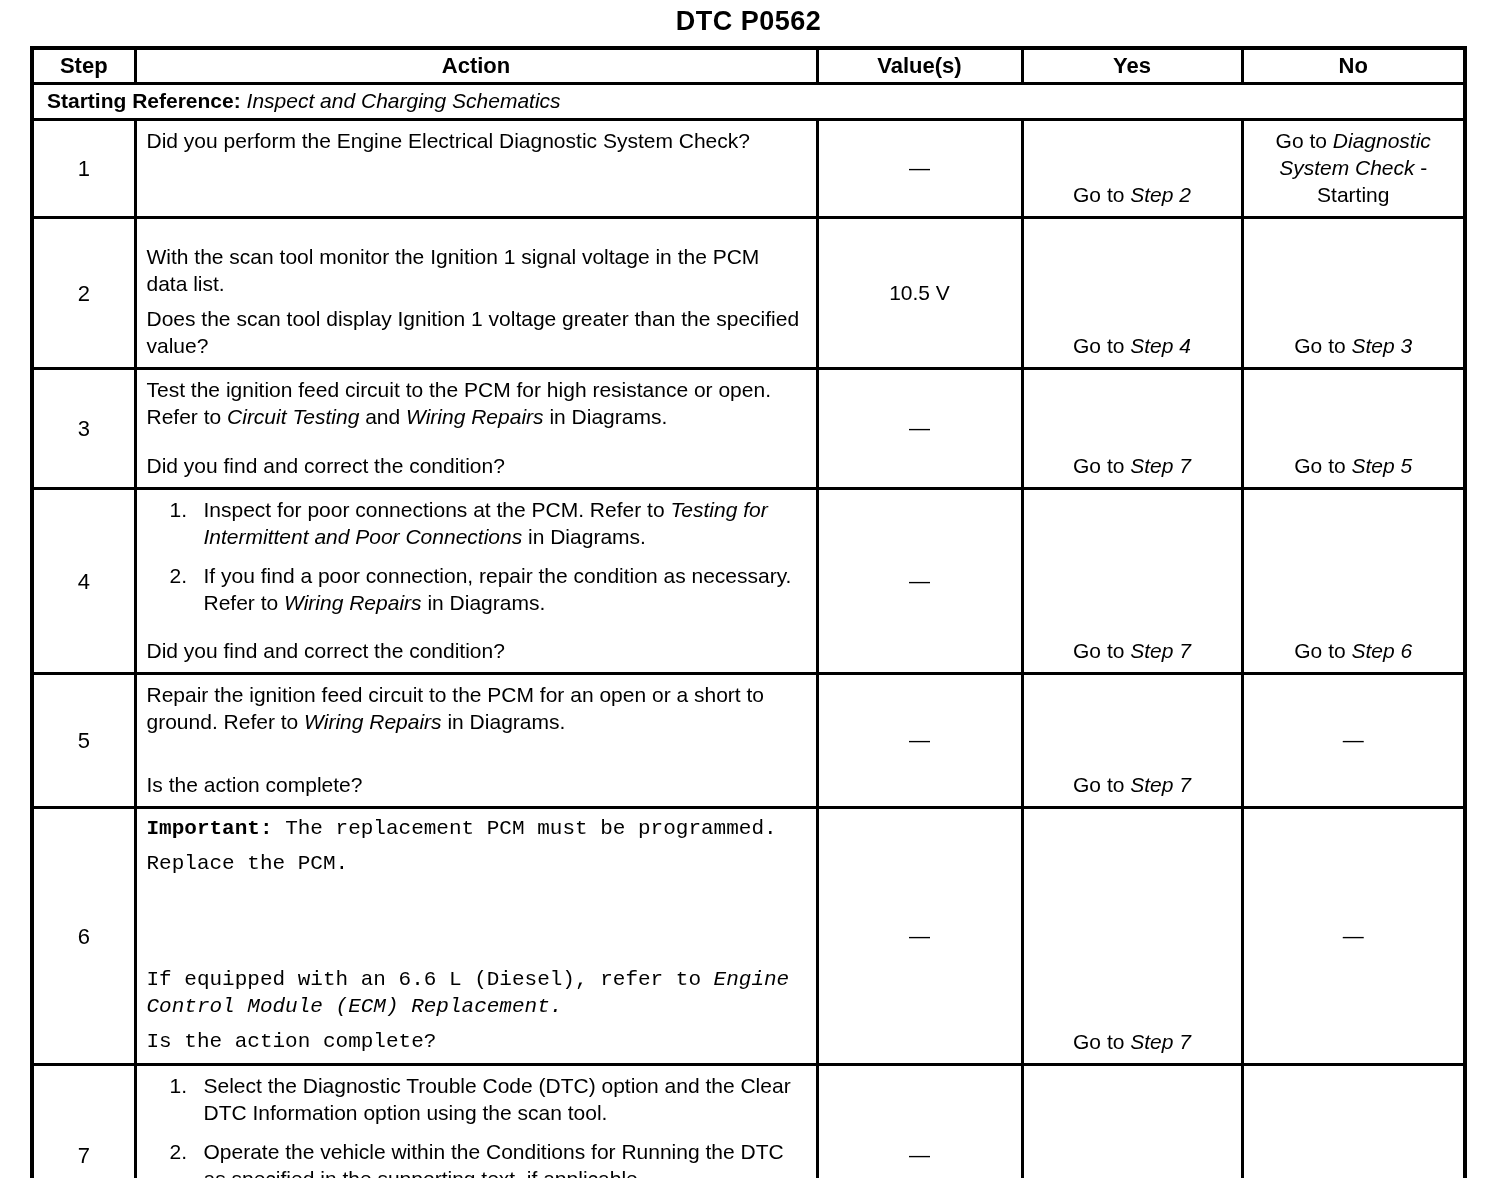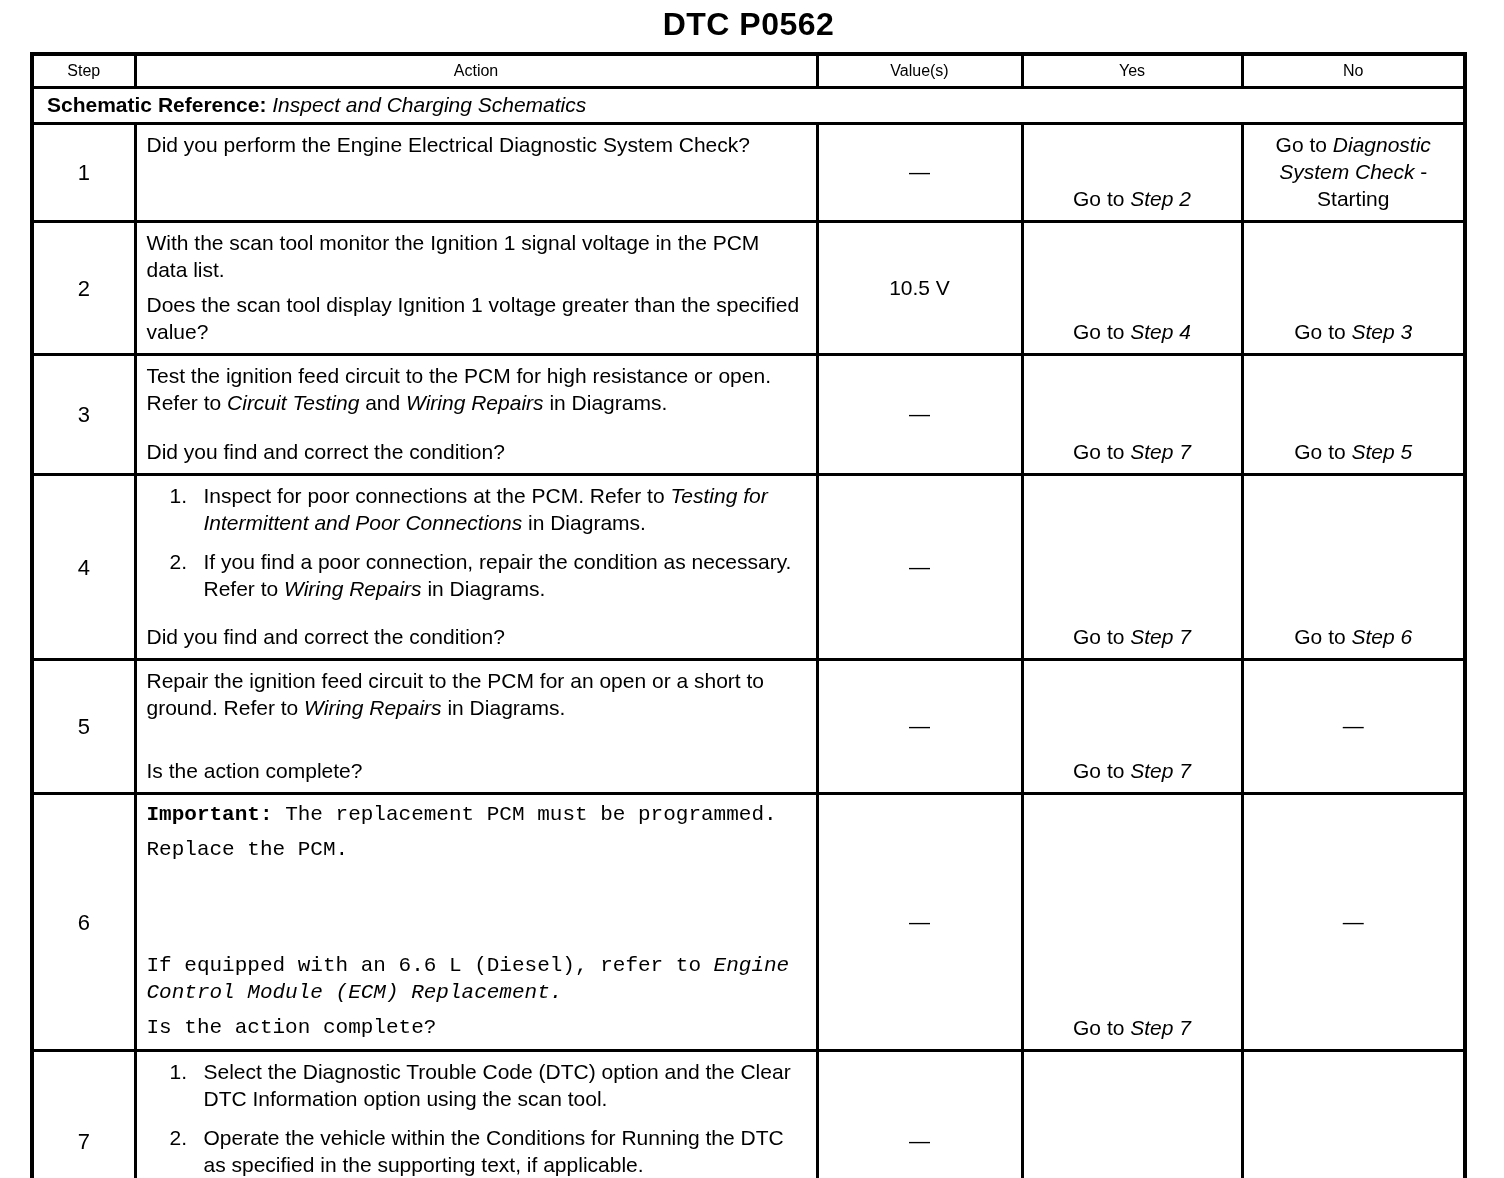--- a/index.html
+++ b/index.html
@@ -5,31 +5,31 @@
   html,body{margin:0;padding:0;}
   body{
     width:1504px;height:1178px;overflow:hidden;
     background:#ffffff;color:#000000;
     font-family:"Liberation Sans", sans-serif;
     -webkit-font-smoothing:antialiased;
   }
   .page{padding:6px 0 0 30px;}
   .doc-title{
     width:1437px;text-align:center;
-    font-size:32px;font-weight:bold;letter-spacing:0.5px;
+    font-size:27px;font-weight:bold;letter-spacing:0.5px;
     margin:0 0 9px 0;
   }
   table.dtc{
     border-collapse:collapse;table-layout:fixed;
     width:1437px;border:4px solid #000;
     background:#fff;
   }
   th,td{border:3px solid #000;}
   th{
-    font-size:16px;font-weight:normal;text-align:center;
+    font-size:22px;font-weight:bold;text-align:center;
     padding:3px 2px;height:24px;
   }
   td{
     font-size:21px;line-height:27px;
     padding:6px 12px 8px 10px;
     vertical-align:top;word-wrap:break-word;
   }
   td.step-col{text-align:center;vertical-align:middle;padding:0;font-size:22px;}
   td.center-col{text-align:center;padding:6px 6px 8px 6px;margin-left:8px;}
   tr.schem-row td{padding:2px 12px 4px 13px;}
@@ -39,21 +39,21 @@
   .af .li{display:flex;margin:0 0 12px 0;}
   .af .li:last-child{margin-bottom:0;}
   .li .mk{flex:none;width:34px;margin-left:23px;}
   .li .lt{flex:1;}
   .push{margin-top:auto !important;}
   .b{font-weight:bold;}
   .i{font-style:italic;}
   
   tbody tr:nth-child(1) td{height:22px;}
   tbody tr:nth-child(2) .af{min-height:69px;}
-  tbody tr:nth-child(3) .af{min-height:105px;}
+  tbody tr:nth-child(3) .af{min-height:105px;margin-top:18px;}
   tbody tr:nth-child(4) .af{min-height:103px;}
   tbody tr:nth-child(5) .af{min-height:168px;}
   tbody tr:nth-child(6) .af{min-height:78px;gap:28px;}
   tbody tr:nth-child(7) .af{min-height:240px;font-family:Liberation Mono, monospace;}
   tbody tr:nth-child(8) .af{min-height:165px;}
 </style>
 </head>
 <body>
 
 <div class="page">
@@ -71,21 +71,21 @@
       <tr>
           <th>Step</th>
           <th>Action</th>
           <th>Value(s)</th>
           <th>Yes</th>
           <th>No</th>
         </tr>
     </thead>
     <tbody>
         <tr class="schem-row">
-          <td colspan="5"><span class="b">Schematic Reference:</span> <span class="i">Inspect and Charging Schematics</span></td>
+          <td colspan="5"><span class="b">Starting Reference:</span> <span class="i">Inspect and Charging Schematics</span></td>
         </tr>
         <tr>
           <td class="step-col"><span>1</span></td>
           <td>
             <div class="af">
               <p><span>Did you perform the Engine Electrical Diagnostic System Check?</span></p>
             </div>
           </td>
           <td class="center-col" style="vertical-align: middle;"><span>—</span></td>
           <td class="center-col" style="vertical-align: bottom;"><span>Go to </span><span class="i">Step 2</span></td>

